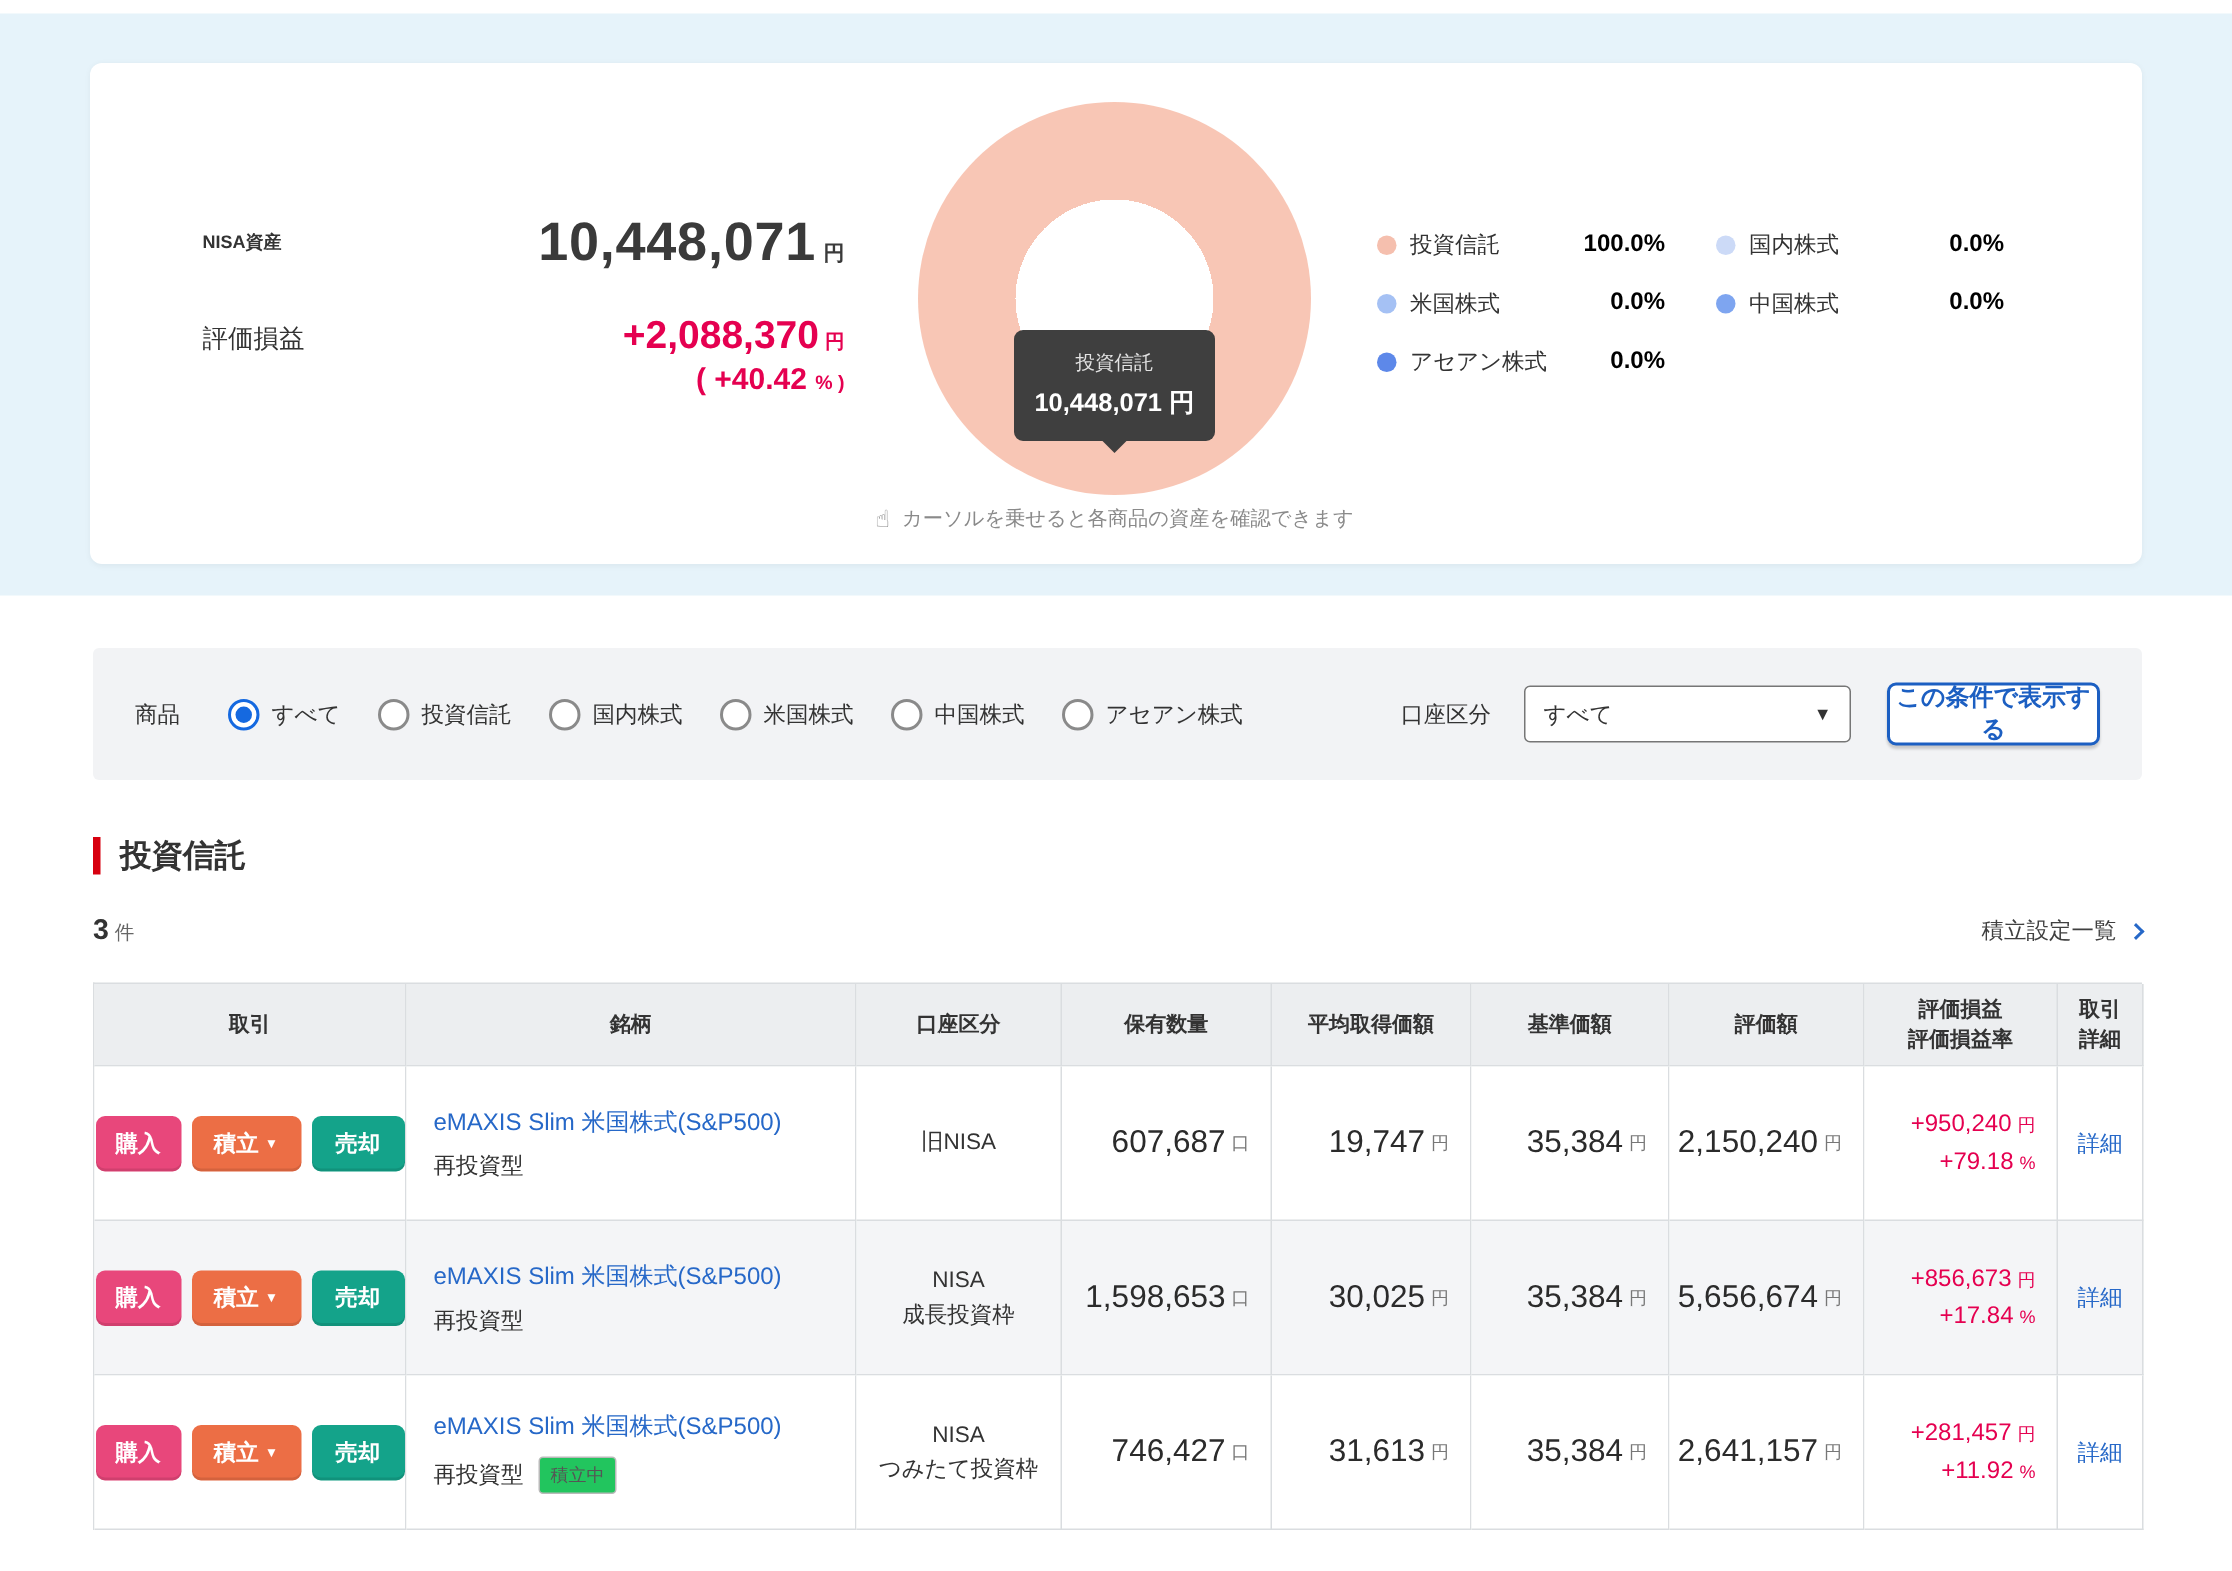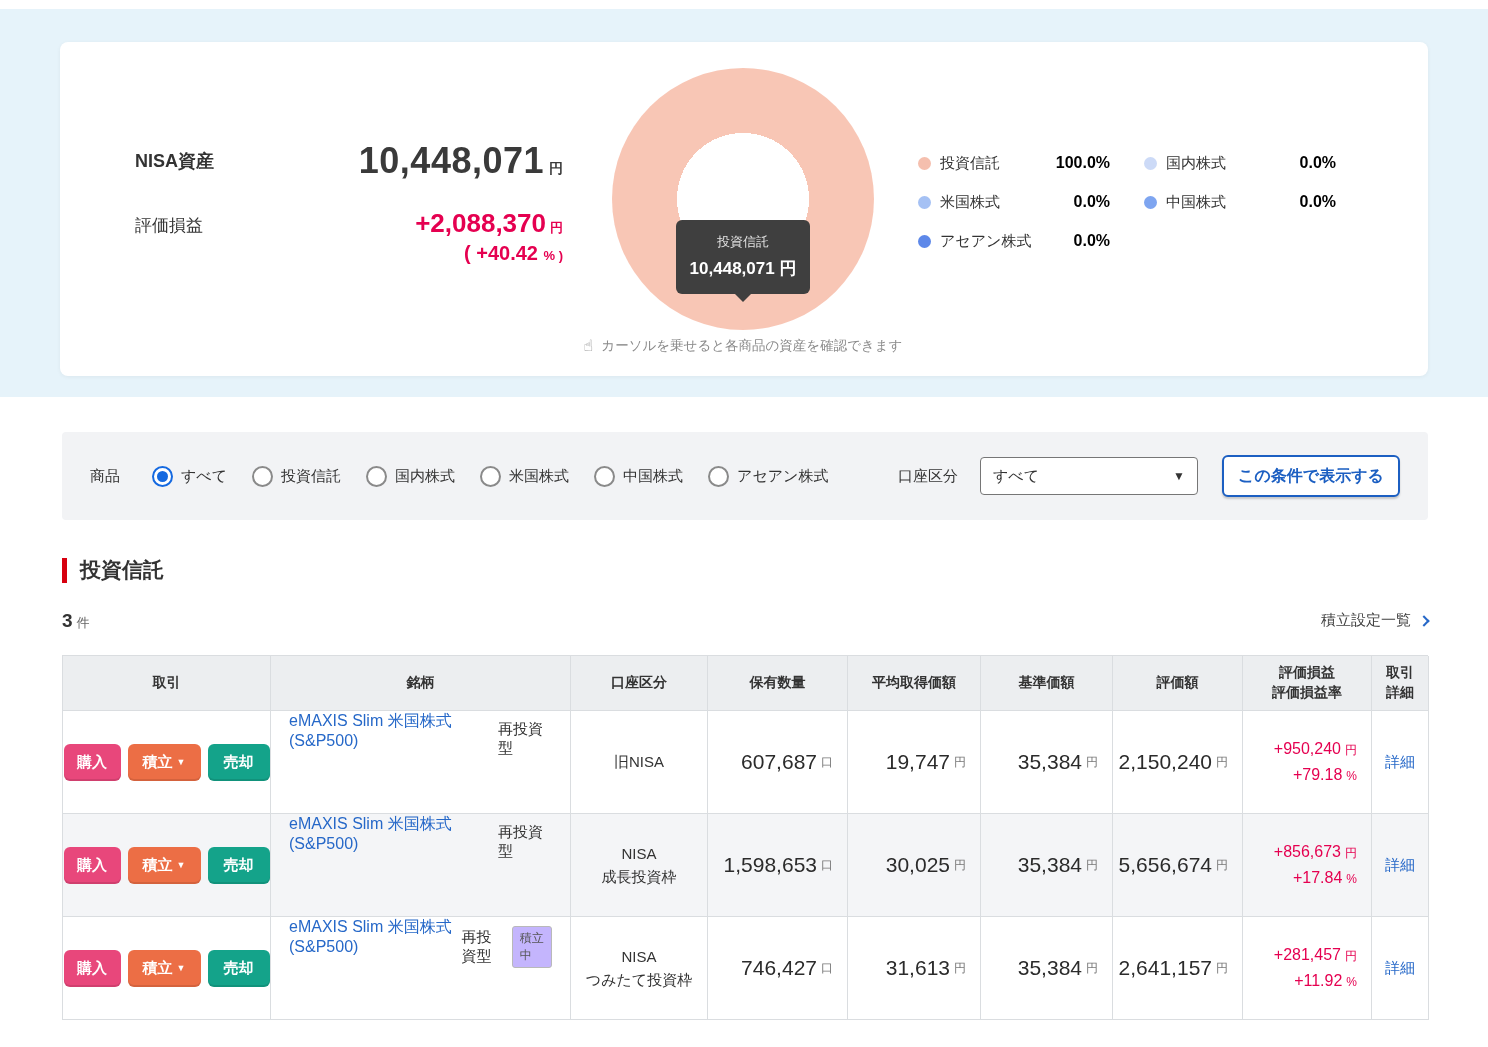--- a/index.html
+++ b/index.html
@@ -6,21 +6,21 @@
   html,body { width:1488px; height:1047px; background:#fff; }
   body { font-family:"Liberation Sans","DejaVu Sans",sans-serif; color:#333; }
   #page { position:relative; width:1488px; height:1047px; overflow:hidden; background:#fff; }
 
   
   .hero-band { position:absolute; left:0; top:9px; width:1488px; height:388px; background:#e6f3fa; }
   .hero-card { position:absolute; left:60px; top:33px; width:1368px; height:334px; background:#fff; border-radius:8px; box-shadow:0 1px 4px rgba(0,0,0,.05); }
 
   .summary { position:absolute; left:75px; top:98px; width:428px; }
   .summary-row1 { display:flex; align-items:center; justify-content:space-between; }
-  .asset-label { font-size:18px; font-weight:bold; color:#333; }
+  .asset-label { font-size:12px; font-weight:bold; color:#333; }
   .asset-value { font-size:36px; font-weight:bold; color:#3a3a3a; letter-spacing:.5px; }
   .unit-lg { font-size:14px; font-weight:bold; color:#3a3a3a; margin-left:5px; }
   .summary-row2 { display:flex; justify-content:space-between; margin-top:26px; }
   .pl-label { font-size:17px; color:#333; padding-top:6px; }
   .pl-values { text-align:right; }
   .pl-amount { font-size:26px; font-weight:bold; color:#e50050; }
   .pl-amount .unit-red { font-size:13px; margin-left:4px; }
   .pl-pct { font-size:20px; font-weight:bold; color:#e50050; margin-top:3px; }
   .pl-pct .unit-red { font-size:13px; }
 
@@ -51,21 +51,21 @@
   .radio { width:21px; height:21px; border-radius:50%; border:2px solid #8a8a8a; background:#fff;
            margin-right:8px; position:relative; flex:none; }
   .radio.checked { border-color:#1569e0; }
   .radio.checked::after { content:''; position:absolute; inset:3px; border-radius:50%; background:#1569e0; }
   .radio-label { font-size:15px; color:#333; }
   .account-group { margin-left:auto; display:flex; align-items:center; }
   .account-label { font-size:15px; color:#333; margin-right:22px; }
   .select { width:218px; height:38px; background:#fff; border:1px solid #767676; border-radius:4px;
             display:flex; align-items:center; padding:0 12px; font-size:15px; color:#333; cursor:pointer; }
   .select .arrow { margin-left:auto; font-size:12px; color:#333; }
-  .apply-btn { width:178px; height:42px; margin-left:24px; background:#fff; border:2px solid #1c5fc2;
+  .apply-btn { width:142px; height:42px; margin-left:24px; background:#fff; border:2px solid #1c5fc2;
                border-radius:6px; color:#1c5fc2; font-weight:bold; font-size:16px; cursor:pointer;
                box-shadow:0 2px 2px rgba(0,0,0,.18); display:flex; align-items:center; justify-content:center;
                font-family:inherit; }
 
   
   .section-title { position:absolute; left:62px; top:556px; display:flex; align-items:center; }
   .red-bar { width:5px; height:25px; background:#d7000f; margin-right:13px; }
   .section-title-text { font-size:21px; font-weight:bold; color:#333; }
   .count { position:absolute; left:62px; top:610px; display:flex; align-items:baseline; }
   .count-num { font-size:19px; font-weight:bold; color:#333; }
@@ -87,26 +87,26 @@
         border-right:1px solid #dadde0; border-bottom:1px solid #dadde0; font-size:15px; color:#333; }
   .tr.alt .td { background:#f4f5f7; }
   .td.actions { justify-content:center; gap:7px; }
   .btn { height:37px; border:none; border-radius:6px; color:#fff; font-weight:bold; font-size:15px;
          display:flex; align-items:center; justify-content:center; cursor:pointer; font-family:inherit;
          box-shadow:inset 0 -2px 0 rgba(0,0,0,.10); }
   .btn-buy { width:57px; }
   .btn-tsumi { width:73px; gap:4px; }
   .btn-tsumi .dd { font-size:9px; }
   .btn-sell { width:62px; }
-  .td.name { flex-direction:row; align-items:flex-start; justify-content:center; padding:0 18px; }
+  .td.name { flex-direction:column; align-items:flex-start; justify-content:center; padding:0 18px; }
   .fund-link { color:#2668c8; font-size:16px; text-decoration:none; cursor:pointer; }
   .subtype-row { display:flex; align-items:center; margin-top:9px; }
   .subtype { font-size:15px; color:#333; }
   .badge { display:inline-block; border:1px solid #b9b9b9; border-radius:3px; font-size:12px; color:#555;
-           padding:3px 7px; margin-left:10px; background:#c4b5fd; }
+           padding:3px 7px; margin-left:10px; background:#22c55e; }
   .td.account { flex-direction:column; justify-content:center; text-align:center; line-height:1.55; }
   .td.num { justify-content:flex-end; padding-right:14px; }
   .val { font-size:21px; color:#2b2b2b; }
   .u { font-size:12px; color:#777; margin-left:4px; }
   .td.pl { flex-direction:column; align-items:flex-end; justify-content:center; padding-right:14px; gap:7px; }
   .pl-line { display:flex; align-items:baseline; color:#e50050; font-size:16px; }
   .pl-line .u-red { font-size:12px; color:#e50050; margin-left:4px; }
   .td.detail { justify-content:center; }
   .detail-link { color:#2668c8; font-size:15px; text-decoration:none; cursor:pointer; }
 </style>

